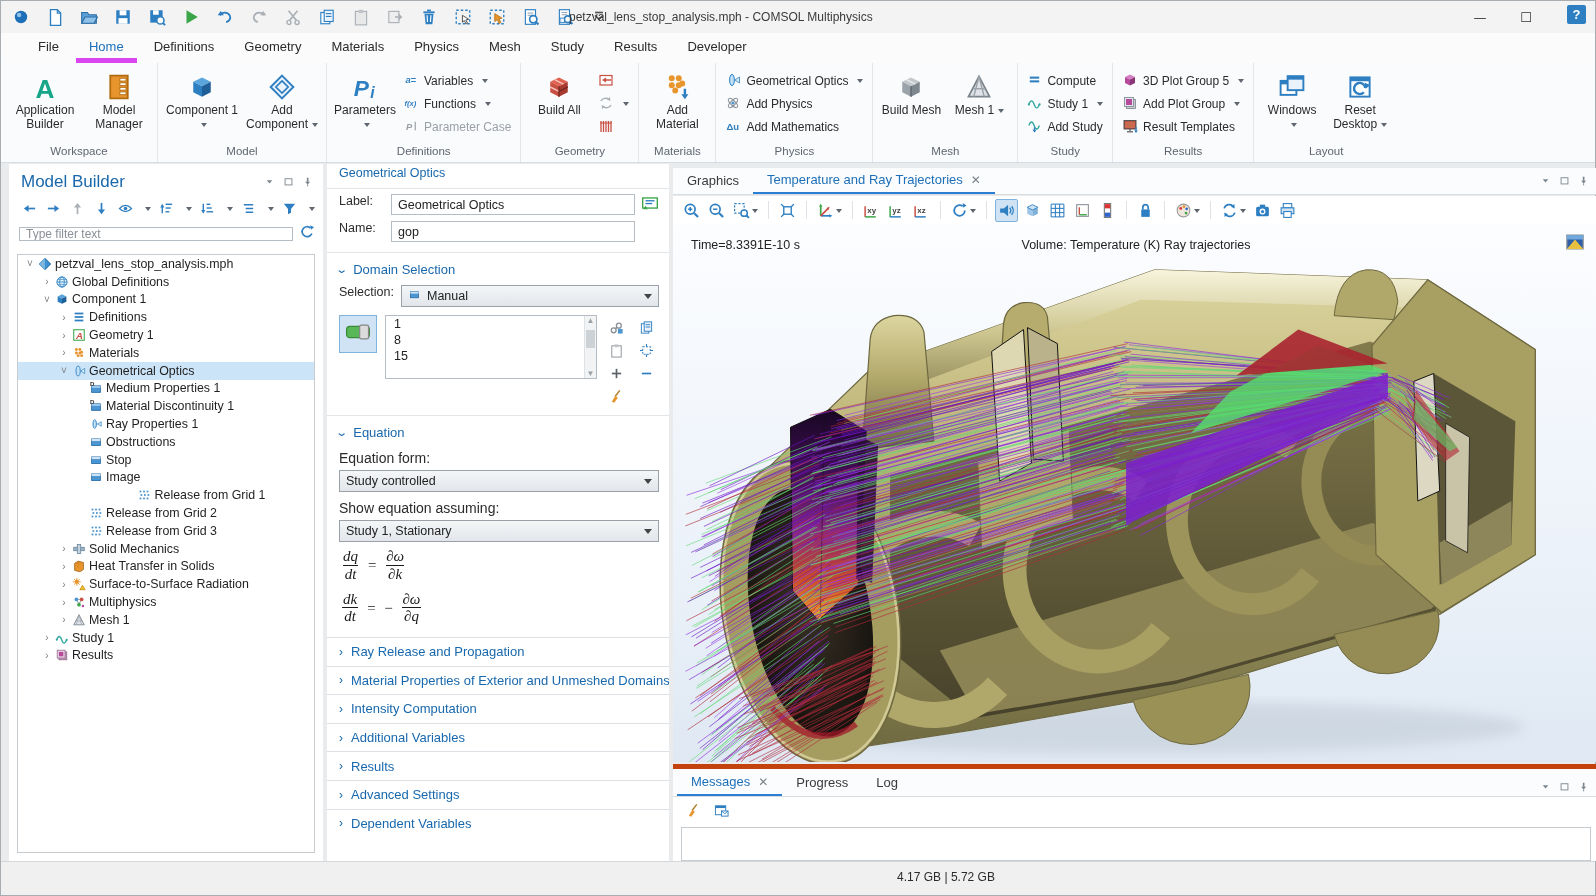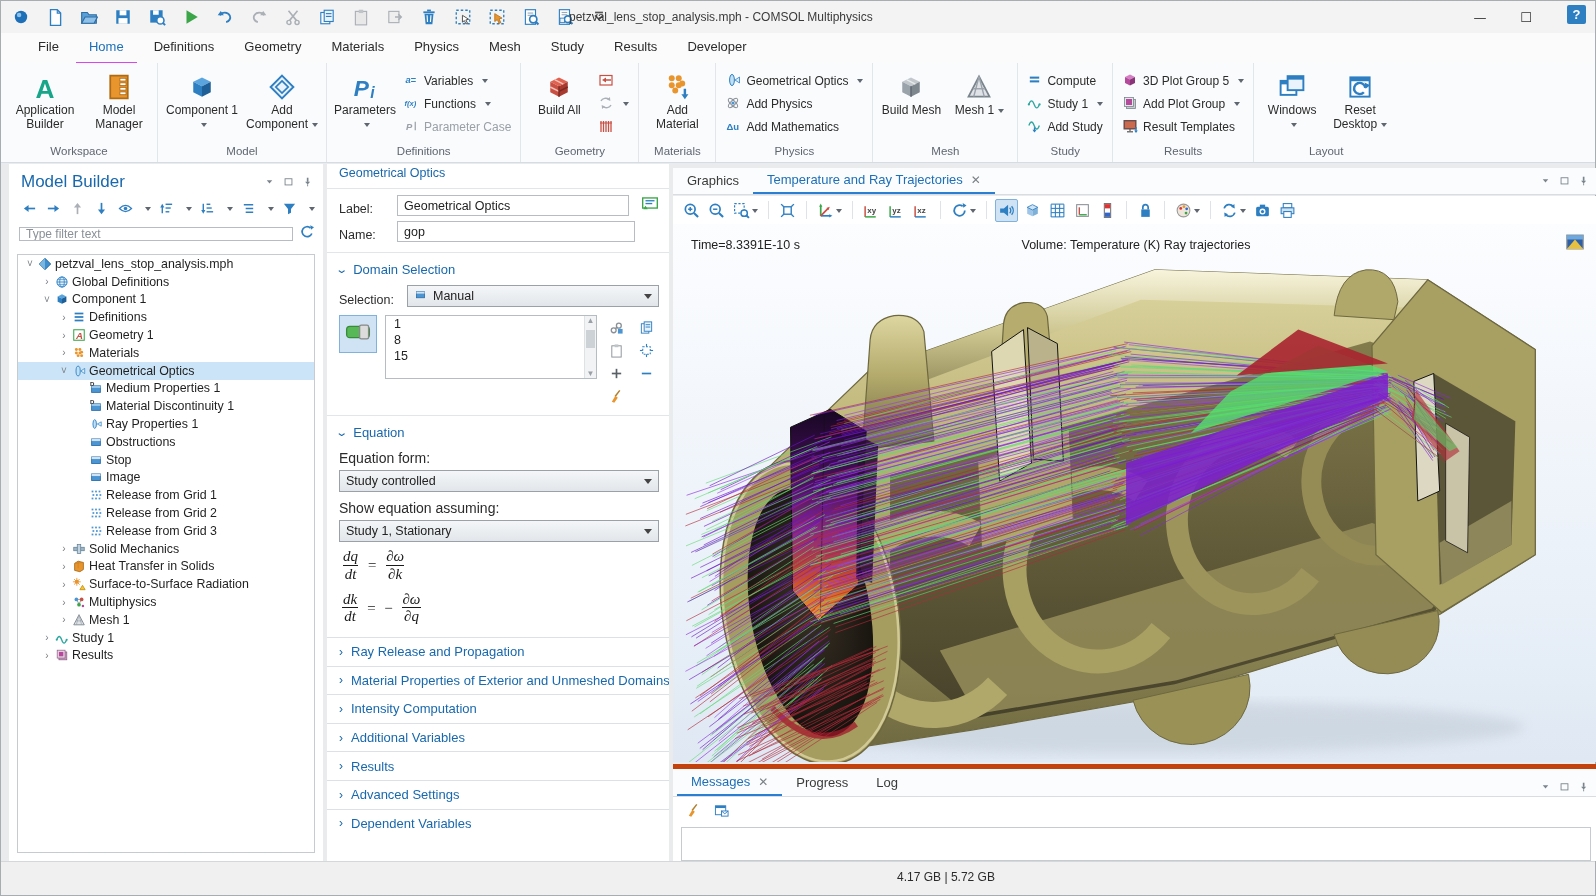--- a/index.html
+++ b/index.html
@@ -11,21 +11,21 @@
   #qat { display:flex; align-items:center; gap:14px; padding-left:10px; }
   .qbtn { width:20px; height:20px; display:flex; align-items:center; justify-content:center; cursor:default; }
   #win-title { position:absolute; left:568px; top:0; height:32px; line-height:32px; font-size:12px; color:#3a3a3a; white-space:nowrap; }
   #wincontrols { position:absolute; right:0; top:0; height:32px; display:flex; }
   .wc { width:46px; height:32px; display:flex; align-items:center; justify-content:center; font-size:13px; color:#333; }
   .wc span { font-family:"DejaVu Sans", sans-serif; }
 
   
   #menubar { position:absolute; left:0; top:32px; width:100%; height:30px; background:#fbfbfc; display:flex; align-items:center; padding-left:24px; gap:4px; }
   .mtab { padding:0 13px; height:30px; line-height:28px; font-size:13px; color:#2b2b2b; cursor:default; }
-  .mtab.active { color:#1d6fb8; border-bottom:1px solid #d946ef; }
+  .mtab.active { color:#1d6fb8; border-bottom:5px solid #d946ef; }
   #help-btn { position:absolute; right:9px; top:4px; width:19px; height:19px; background:#2e7fc2; color:#fff; font-weight:bold; font-size:13px; text-align:center; line-height:19px; border-radius:2px; }
 
   
   #ribbon { position:absolute; left:0; top:62px; width:100%; height:100px; background:#fafbfd; border-bottom:1px solid #d5dce3; display:flex; }
   .rgroup { display:flex; flex-direction:column; border-right:1px solid #e2e6ea; padding:4px 6px 0 6px; }
   .rgroup-body { flex:1; display:flex; align-items:flex-start; gap:4px; }
   .rgroup-caption { height:20px; text-align:center; font-size:11.5px; color:#5f6670; line-height:18px; }
   .rbtn { display:flex; flex-direction:column; align-items:center; width:76px; padding-top:3px; cursor:default; }
   .rbtn.narrow { width:64px; }
   .rbtn .ricon { height:34px; display:flex; align-items:center; justify-content:center; }
@@ -54,21 +54,21 @@
   #mb-filter::placeholder { color:#8a9097; }
   #tree-box { position:absolute; left:8px; right:8px; top:90px; bottom:8px; border:1px solid #c6cbd0; overflow:hidden; background:#fff; }
   .trow { display:flex; align-items:center; height:17.8px; font-size:12.4px; color:#1f1f1f; white-space:nowrap; cursor:default; }
   .trow.selected { background:#cce4f7; }
   .texp { width:12px; text-align:center; color:#7a8086; font-size:10px; flex:none; }
   .ticon { width:17px; flex:none; display:flex; justify-content:center; }
   .tlabel { padding-left:2px; }
 
   
   .s-sub { font-size:12.5px; color:#1868ad; padding:2px 12px 8px 12px; border-bottom:1px solid #e3e6e9; }
-  .s-row { display:flex; align-items:flex-end; padding:5px 10px 0 12px; gap:12px; }
+  .s-row { display:flex; align-items:flex-start; padding:5px 10px 0 12px; gap:6px; }
   .s-cap { width:46px; font-size:12.5px; color:#2b2b2b; flex:none; }
   .s-input { flex:1; height:21px; border:1px solid #b6bcc3; font-size:12.5px; padding:0 6px; color:#222; font-family:"Liberation Sans",sans-serif; }
   .s-sect { display:flex; align-items:center; gap:7px; padding:9px 12px 6px 10px; border-top:1px solid #e3e6e9; margin-top:8px; }
   .s-sect:first-of-type { border-top:none; }
   .s-sect .chev { color:#1868ad; font-size:11px; transform:scaleX(1.4); }
   .s-sect-label { font-size:13px; color:#1868ad; }
   .combo { flex:1; height:22px; border:1px solid #9aa1a9; background:linear-gradient(#f4f6f8,#e2e6ea); display:flex; align-items:center; font-size:12.5px; color:#222; padding:0 6px; gap:6px; }
   .combo .carrow { margin-left:auto; width:0; height:0; border:4px solid transparent; border-top:5px solid #444; transform:translateY(2px); }
   #sel-area { display:flex; padding:8px 10px 0 12px; gap:8px; }
   #sel-toggle { width:38px; height:38px; border:1px solid #7fb2dd; background:#cfe3f5; display:flex; align-items:center; justify-content:center; flex:none; }
@@ -823,21 +823,21 @@
           <div class="trow" style="padding-left: 57px;">
             <span class="texp"></span>
             <span class="ticon">
               <svg viewBox="0 0 16 16" width="14" height="14">
                 <rect x="3" y="4.5" width="10" height="7.5" fill="#4b96d2" stroke="#2a6da8"></rect>
                 <rect x="3" y="4.5" width="10" height="2.4" fill="#cfe3f5"></rect>
               </svg>
             </span>
             <span class="tlabel">Image</span>
           </div>
-          <div class="trow" style="padding-left: 57px;">
+          <div class="trow" style="padding-left: 57px; justify-content: center;">
             <span class="texp"></span>
             <span class="ticon">
               <svg viewBox="0 0 16 16" width="14" height="14">
                 <rect x="3" y="3" width="2" height="2" fill="#4b96d2"></rect>
                 <rect x="7" y="3" width="2" height="2" fill="#4b96d2"></rect>
                 <rect x="11" y="3" width="2" height="2" fill="#4b96d2"></rect>
                 <rect x="4" y="7" width="2" height="2" fill="#4b96d2"></rect>
                 <rect x="8" y="7" width="2" height="2" fill="#4b96d2"></rect>
                 <rect x="12" y="7" width="2" height="2" fill="#4b96d2"></rect>
                 <rect x="3" y="11" width="2" height="2" fill="#4b96d2"></rect>

